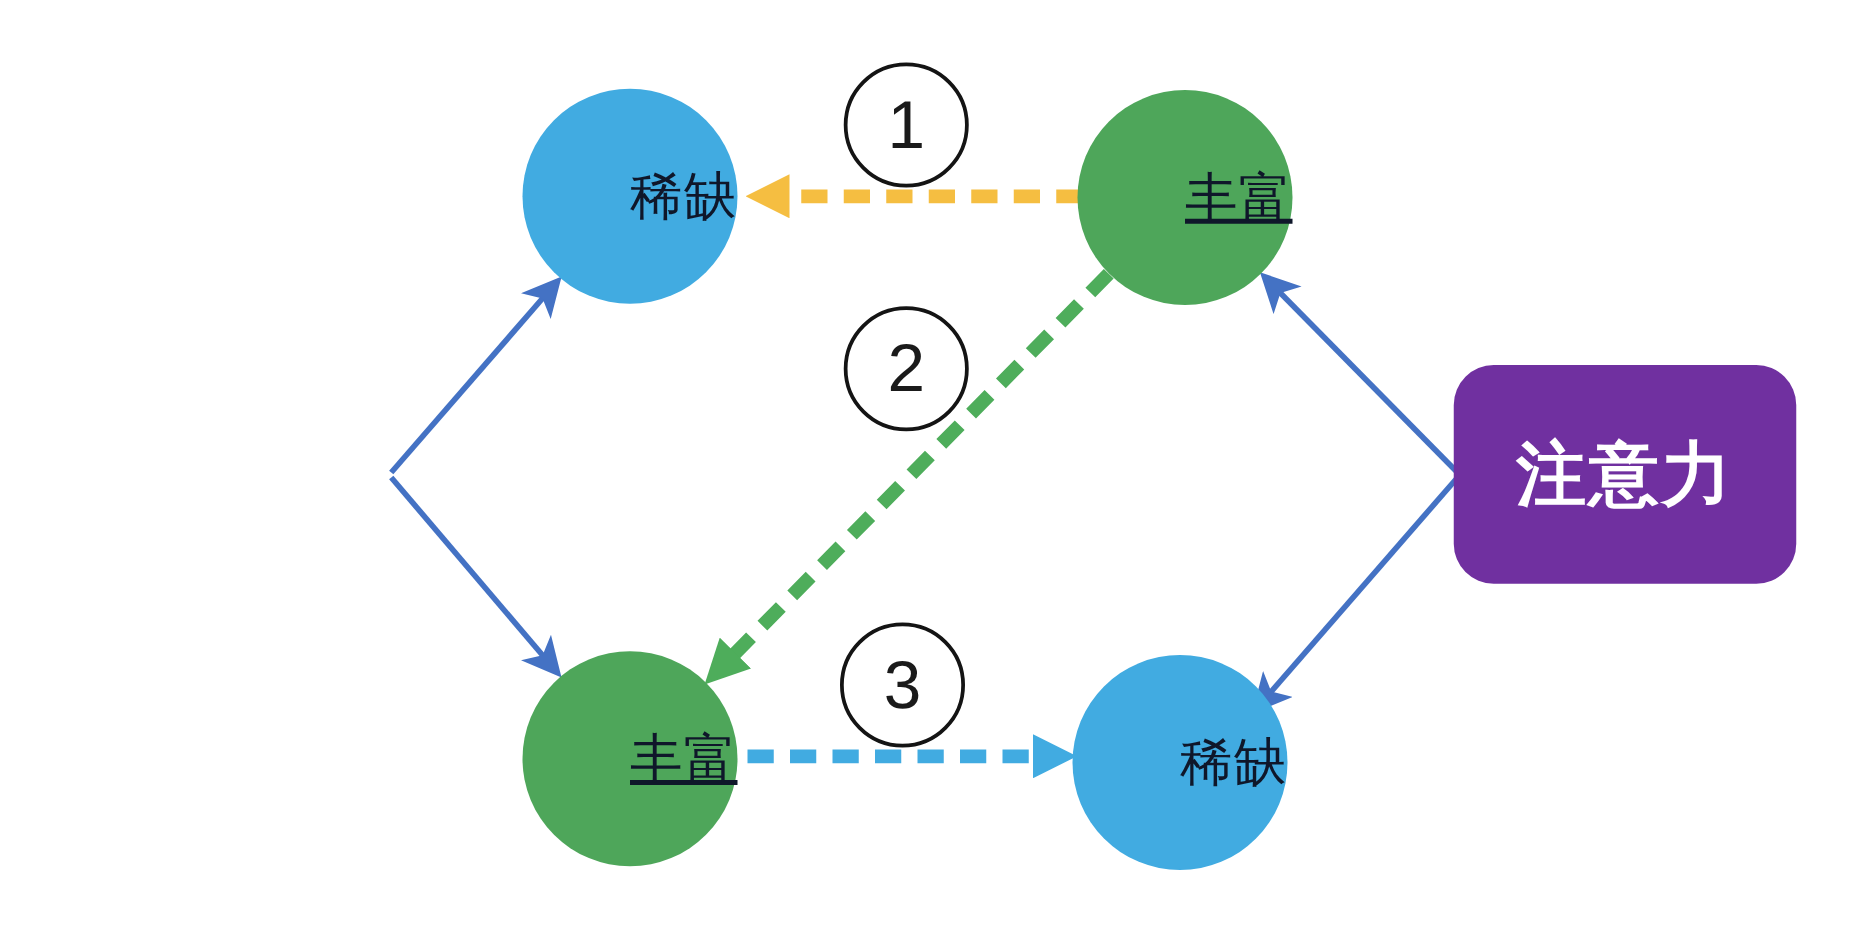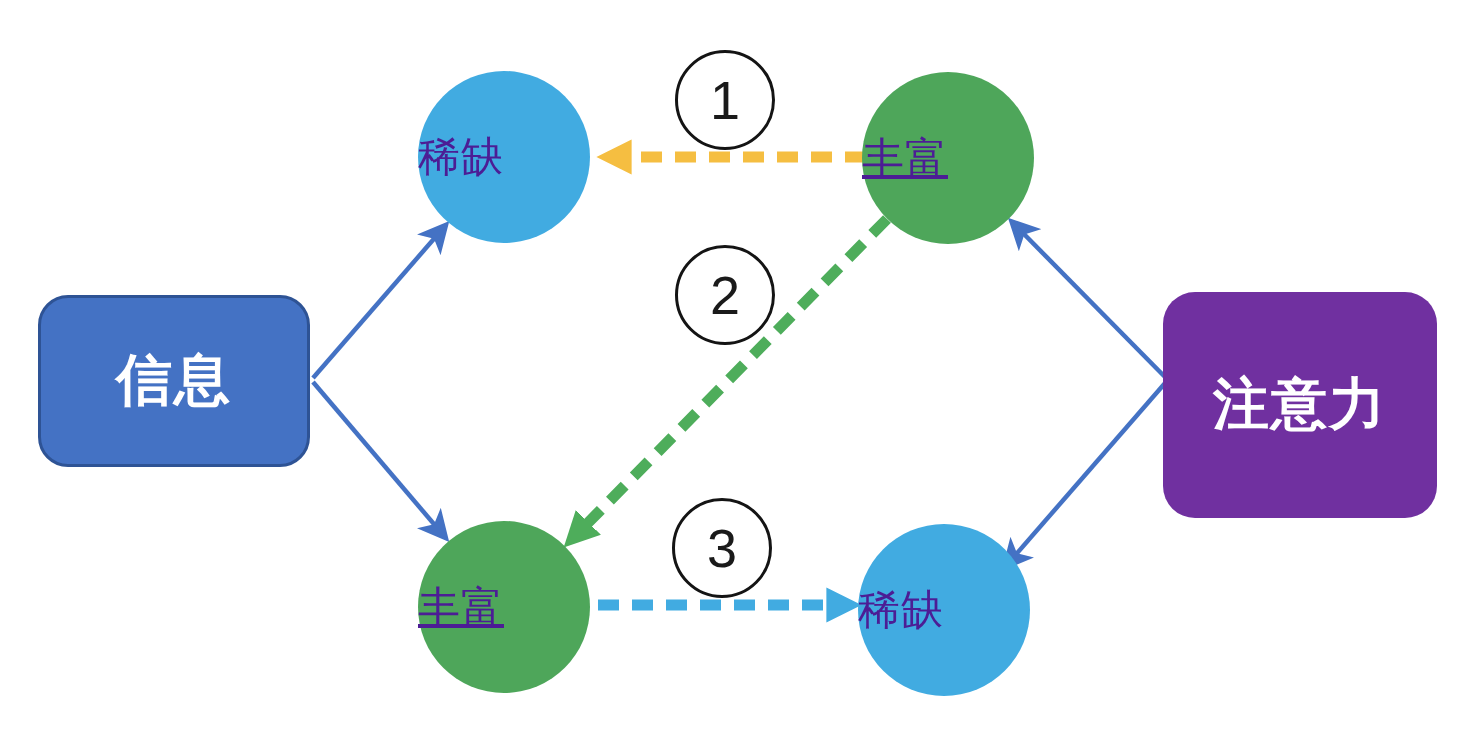--- a/index.html
+++ b/index.html
@@ -24,33 +24,33 @@
     letter-spacing: 2px;
     box-sizing: border-box;
   }
   .info-box {
     left: 38px; top: 295px; width: 272px; height: 172px;
     background: #4472C4;
     border: 3px solid #2E5395;
     border-radius: 30px;
   }
   .attention-box {
-    left: 1163px; top: 292px; width: 274px; height: 226px;
+    left: 1163px; top: 292px; width: 274px; height: 175px;
     background: #7030A0;
     border-radius: 32px;
   }
 
   .node {
     position: absolute;
     width: 172px; height: 172px;
     border-radius: 50%;
     display: flex;
     align-items: center;
-    justify-content: flex-start;
-    color: #4c1d95;
+    justify-content: flex-end;
+    color: #0f172a;
     font-size: 42px;
     font-weight: 500;
     letter-spacing: 1px;
   }
   .node.blue  { background: #41ABE1; }
   .node.green { background: #4EA65A; text-decoration: underline; }
   .node-top-left     { left: 418px; top: 71px;  }
   .node-top-right    { left: 862px; top: 72px;  }
   .node-bottom-left  { left: 418px; top: 521px; }
   .node-bottom-right { left: 858px; top: 524px; }
@@ -97,23 +97,20 @@
     <line x1="313" y1="378" x2="439" y2="233" stroke-width="4.5" marker-end="url(#head-solid)" stroke="#4472C4"></line>
     <line x1="313" y1="382" x2="439" y2="530" stroke-width="4.5" marker-end="url(#head-solid)" stroke="#4472C4"></line>
     <line x1="1166" y1="378" x2="1019" y2="229" stroke-width="4.5" marker-end="url(#head-solid)" stroke="#4472C4"></line>
     <line x1="1166" y1="382" x2="1012" y2="559" stroke-width="4.5" marker-end="url(#head-solid)" stroke="#4472C4"></line>
 
     <line x1="866" y1="157" x2="614" y2="157" stroke-width="11" stroke-dasharray="21 13" marker-end="url(#head-yellow)" stroke="#F5BE41"></line>
     <line x1="887" y1="219" x2="576" y2="535" stroke-width="11" stroke-dasharray="21 13" marker-end="url(#head-green)" stroke="#4EAD5B"></line>
     <line x1="598" y1="605" x2="844" y2="605" stroke-width="11" stroke-dasharray="21 13" marker-end="url(#head-blue)" stroke="#41ABE1"></line>
   </svg>
 
-  <div class="box info-box">
-    <span>信息</span>
-  </div>
 
   <div class="box attention-box">
     <span>注意力</span>
   </div>
 
   <div class="node blue node-top-left">
     <span>稀缺</span>
   </div>
   <div class="node green node-top-right">
     <span>丰富</span>

